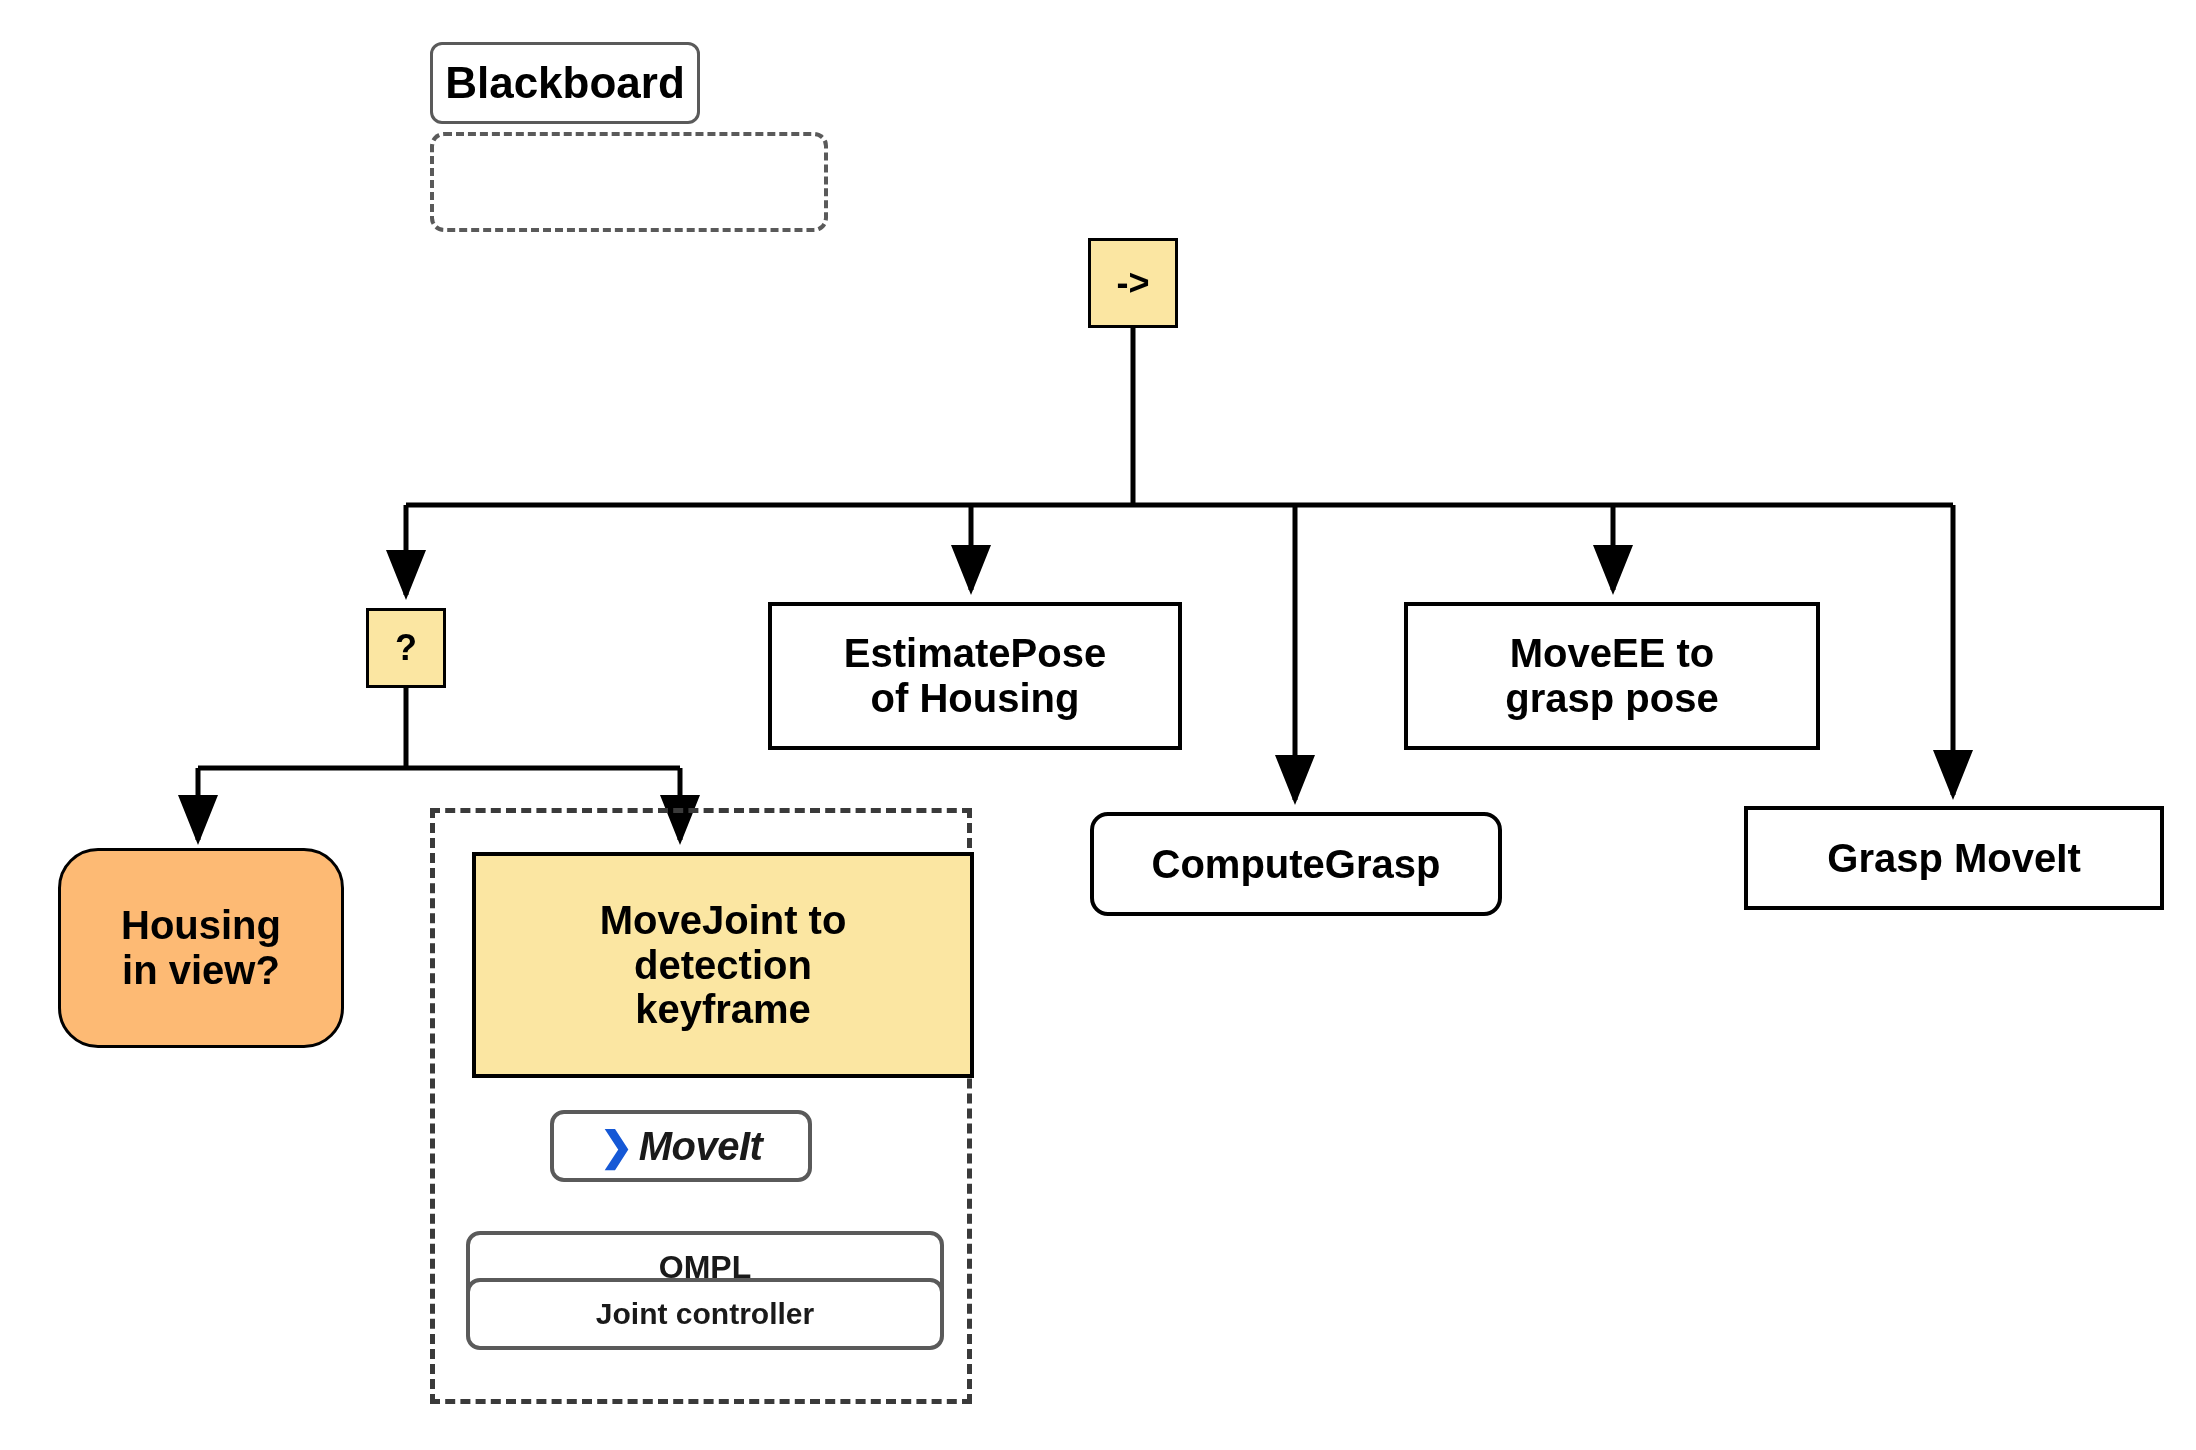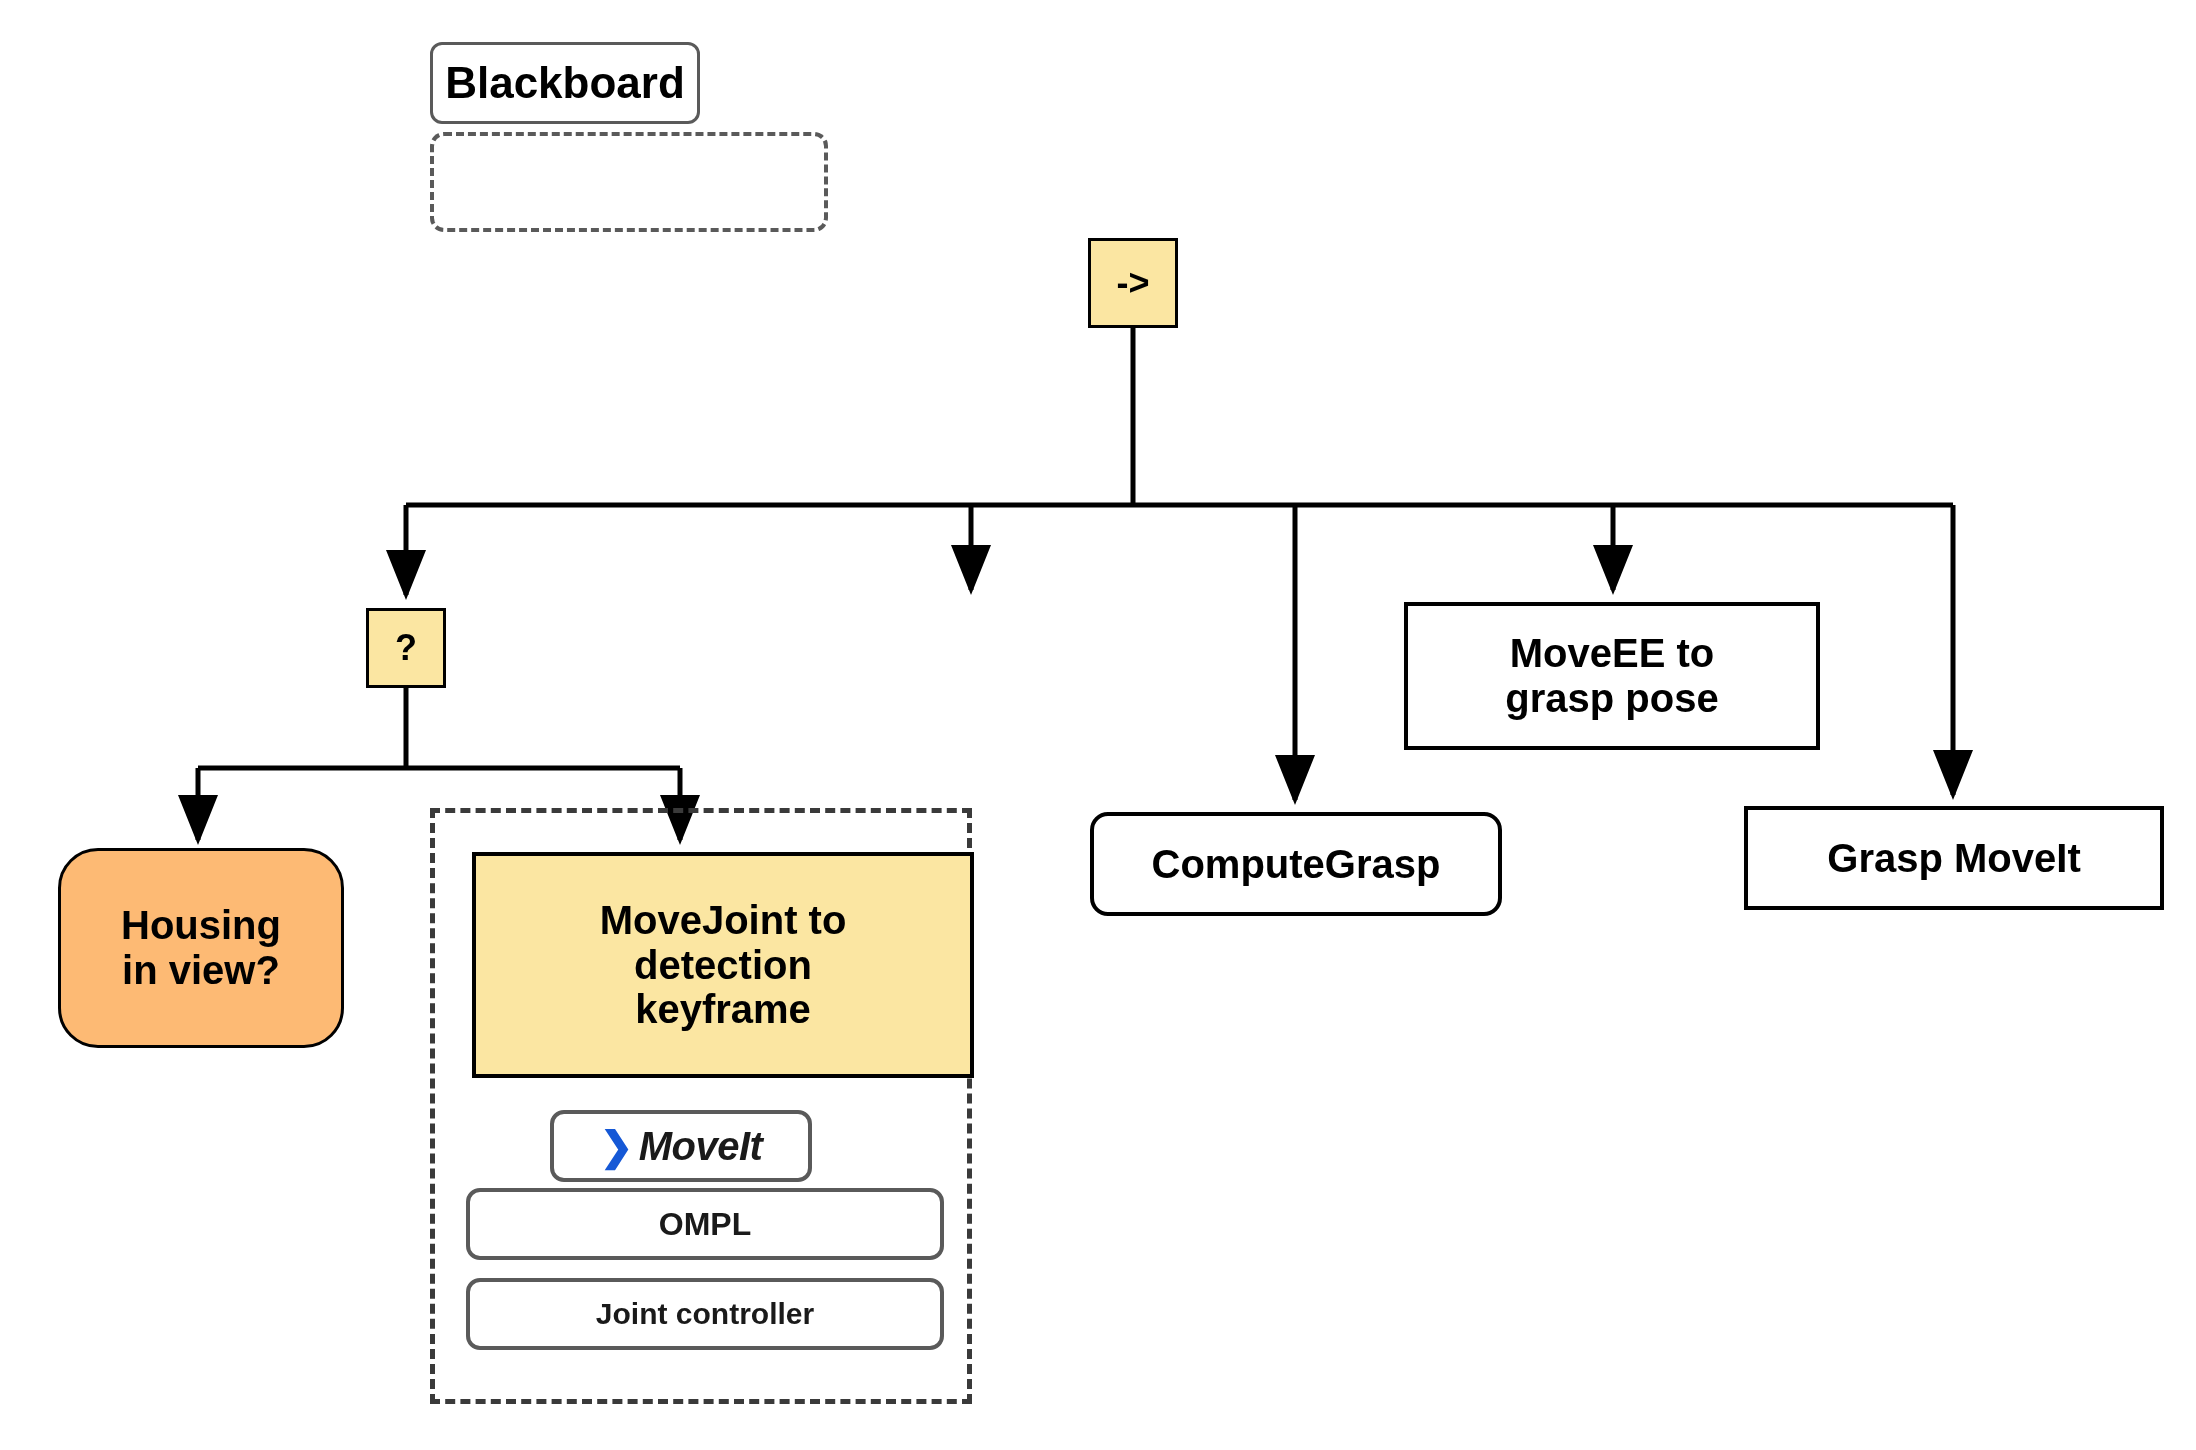--- a/index.html
+++ b/index.html
@@ -95,21 +95,21 @@
     letter-spacing: -0.5px;
     gap: 6px;
   }
   .moveit-chev {
     color: #1558d6;
     font-size: 40px;
     font-weight: bold;
     font-style: normal;
     line-height: 1;
   }
-  .ompl-box { font-size: 32px; }
+  .ompl-box { font-size: 32px; margin-top: 43px; }
   .ctrl-box { font-size: 30px; }
 
   svg.edges {
     position: absolute;
     left: 0;
     top: 0;
     width: 2196px;
     height: 1450px;
     overflow: visible;
     pointer-events: none;
@@ -173,20 +173,24 @@
     <span class="moveit-chev">❯</span>
     <span>MoveIt</span>
   </div>
   <div class="stackbox ompl-box" style="left:466px; top:1188px; width:478px; height:72px;">
     <span>OMPL</span>
   </div>
   <div class="stackbox ctrl-box" style="left:466px; top:1278px; width:478px; height:72px;">
     <span>Joint controller</span>
   </div>
 
+  <div class="node action" style="left:768px; top:602px; width:414px; height:148px;">
+    <span>EstimatePose
+of Housing</span>
+  </div>
 
   <div class="node action" style="left:1090px; top:812px; width:412px; height:104px;border-radius:18px;">
     <span>ComputeGrasp</span>
   </div>
 
   <div class="node action" style="left:1404px; top:602px; width:416px; height:148px;">
     <span>MoveEE to
 grasp pose</span>
   </div>
 

